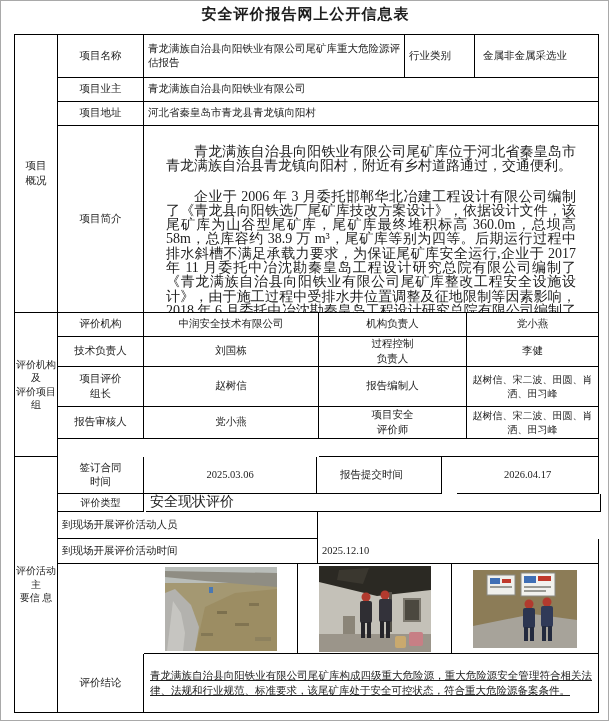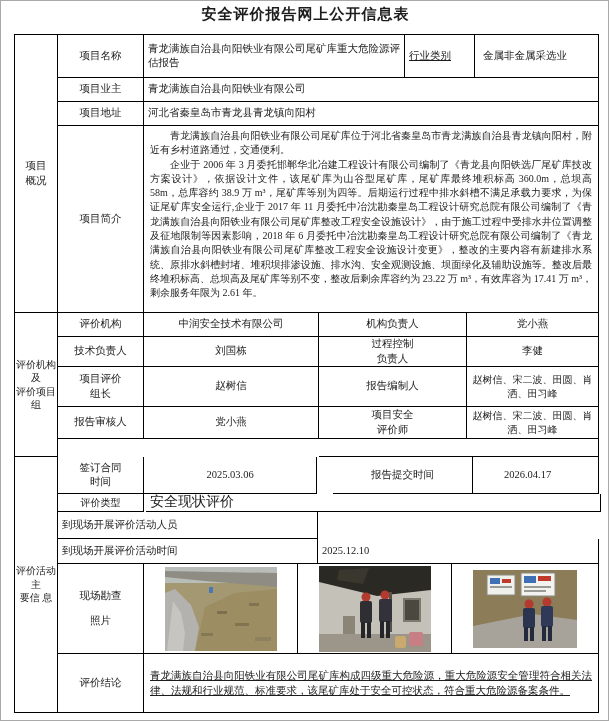--- a/index.html
+++ b/index.html
@@ -19,33 +19,33 @@
   }
   .c{
     position:absolute;box-sizing:border-box;
     border-right:1px solid #000;border-bottom:1px solid #000;
     display:flex;align-items:center;justify-content:center;
     font-size:10.5px;line-height:1.35;text-align:center;overflow:hidden;
   }
   .pre{white-space:pre-line;}
   .lft{justify-content:flex-start;text-align:left;padding-left:4px;padding-right:3px;}
   .para{display:block;padding:3px 6px 2px 6px;text-align:justify;}
-  .para p{margin:0;text-indent:2em;line-height:14.3px;font-size:10px;text-align:justify;}
+  .para p{margin:16px;text-indent:2em;line-height:14.3px;font-size:14px;text-align:justify;}
   .concl{display:flex;align-items:center;padding:2px 6px;text-decoration:underline;}
   .concl p{margin:0;line-height:15px;font-size:10.5px;text-align:justify;}
   .sm{font-size:10px;}
   .gap2{line-height:2.3;}
   
   .gA1{left:0;top:0;width:43px;height:278px;}
   .gA2{left:0;top:278px;width:43px;height:144px;font-size:10px;}
   .gA3{left:0;top:422px;width:43px;height:256px;font-size:10px;}
   
   .r1b{left:43px;top:0;width:86px;height:43px;}
   .r1c{left:129px;top:0;width:261px;height:43px;}
-  .r1d{left:390px;top:0;width:70px;height:43px;text-decoration:underline;}
+  .r1d{left:390px;top:0;width:70px;height:43px;}
   .r1e{left:460px;top:0;width:124px;height:43px;padding-left:8px;}
   
   .r2b{left:43px;top:43px;width:86px;height:24px;}
   .r2c{left:129px;top:43px;width:455px;height:24px;}
   .r3b{left:43px;top:67px;width:86px;height:24px;}
   .r3c{left:129px;top:67px;width:455px;height:24px;}
   
   .r4b{left:43px;top:91px;width:86px;height:187px;}
   .r4c{left:129px;top:91px;width:455px;height:187px;}
   
@@ -64,21 +64,21 @@
   .r8b{left:43px;top:372px;width:86px;height:32px;}
   .r8c{left:129px;top:372px;width:175px;height:32px;}
   .r8d{left:304px;top:372px;width:148px;height:32px;}
   .r8e{left:452px;top:372px;width:132px;height:32px;}
   
   .r9a{left:43px;top:404px;width:261px;height:18px;font-size:10px;}
   .r9b{left:304px;top:404px;width:280px;height:18px;}
   
   .r10b{left:43px;top:422px;width:86px;height:37px;}
   .r10c{left:129px;top:422px;width:173px;height:37px;}
-  .r10d{left:318px;top:422px;width:140px;height:37px;}
+  .r10d{left:287px;top:422px;width:140px;height:37px;}
   .r10e{left:442px;top:422px;width:142px;height:37px;}
   
   .r11b{left:43px;top:459px;width:86px;height:18px;font-size:10px;}
   .r11c{left:131px;top:459px;width:455px;height:18px;font-size:14px;}
   
   .r12a{left:43px;top:477px;width:260px;height:27px;}
   .r12b{left:303px;top:477px;width:281px;height:27px;}
   .r13a{left:43px;top:504px;width:260px;height:25px;}
   .r13b{left:303px;top:504px;width:281px;height:25px;}
   
@@ -155,22 +155,20 @@
     <div class="c r10e">2026.04.17</div>
 
     <div class="c r11b">评价类型</div>
     <div class="c lft r11c">安全现状评价</div>
 
     <div class="c lft r12a">到现场开展评价活动人员</div>
 
     <div class="c lft r13a">到现场开展评价活动时间</div>
     <div class="c lft r13b">2025.12.10</div>
 
-    <div class="c pre gap2 r14b">现场勘查
-照片</div>
 
     <div class="c p1">
       <svg class="photo" width="112" height="84" viewBox="0 0 112 84">
         <rect width="112" height="84" fill="#a49872"></rect>
         <rect width="112" height="16" fill="#b9bdb9"></rect>
         <polygon points="0,10 40,14 112,20 112,6 0,4" fill="#8f8d83"></polygon>
         <polygon points="0,84 0,26 10,22 26,38 34,60 30,84" fill="#b3b2ae"></polygon>
         <polygon points="2,84 8,34 16,46 20,66 18,84" fill="#c6c5c1"></polygon>
         <polygon points="30,84 40,40 70,26 112,22 112,84" fill="#9c8d63"></polygon>
         <rect x="44" y="20" width="4" height="6" fill="#4a78b2"></rect>

